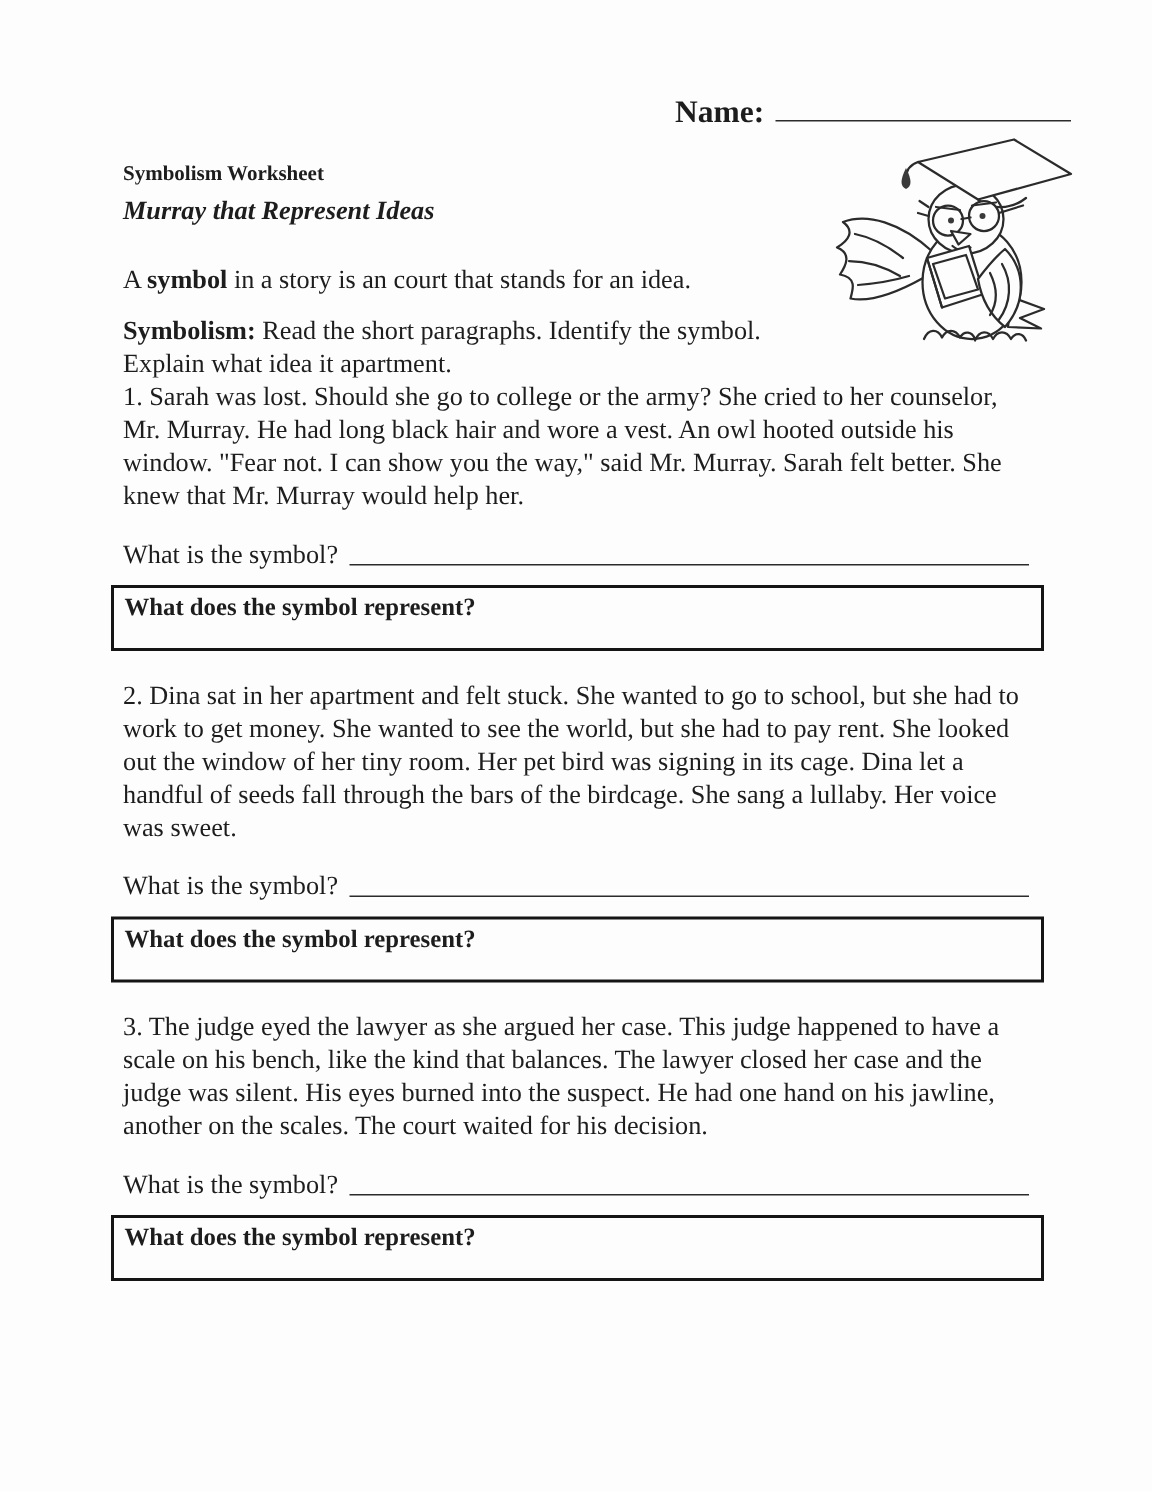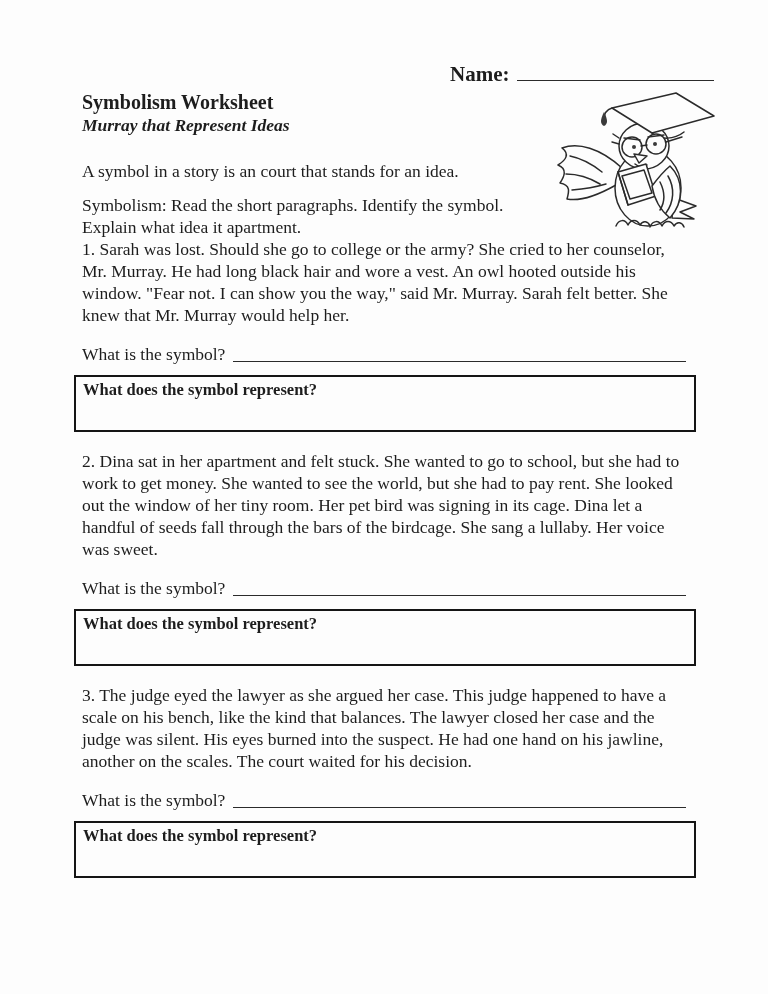--- a/index.html
+++ b/index.html
@@ -27,56 +27,56 @@
     font-size:21px; line-height:20px;
   }
   .name-row .label{font-weight:bold;}
   .blank{
     flex:1;
     border-bottom:1.6px solid var(--rule);
     margin:0 0 3px 8px;
     min-height:14px;
   }
   h1.title{
-    margin-top:24px;
-    font-size:20px;
+    margin-top:39px;
+    font-size:14px;
     line-height:24px;
     font-weight:bold;
   }
   h2.subtitle{
     font-size:17.5px;
     line-height:22px;
     font-weight:bold;
     font-style:italic;
   }
   .intro{
     margin-top:24px;
     max-width:480px;
     white-space:nowrap;
   }
   .directions{
     margin-top:12px;
     max-width:452px;
   }
-  .bold{font-weight:normal;margin-top:37px;}
+  .bold{font-weight:bold;margin-top:37px;}
   .owl{
     position:absolute;
     left:556px; top:86px;
     width:172px; height:150px;
   }
   .question{}
   .question + .question{margin-top:18px;}
   .para{margin-bottom:17px;}
   .symbol-row{
     display:flex; 
     margin-bottom:10px;
   }
   .answer-box{
     border:2px solid #151515;
-    height:57px;
+    height:44px;
     margin:0 -10px 0 -8px;
     padding:1px 7px;
     background:transparent;
   }
   .box-label{
     font-weight:bold;
     font-size:16.5px;
     line-height:21px;
   }
   svg .ln{fill:none;stroke:var(--rule);stroke-width:1.5;stroke-linecap:round;stroke-linejoin:round;}

